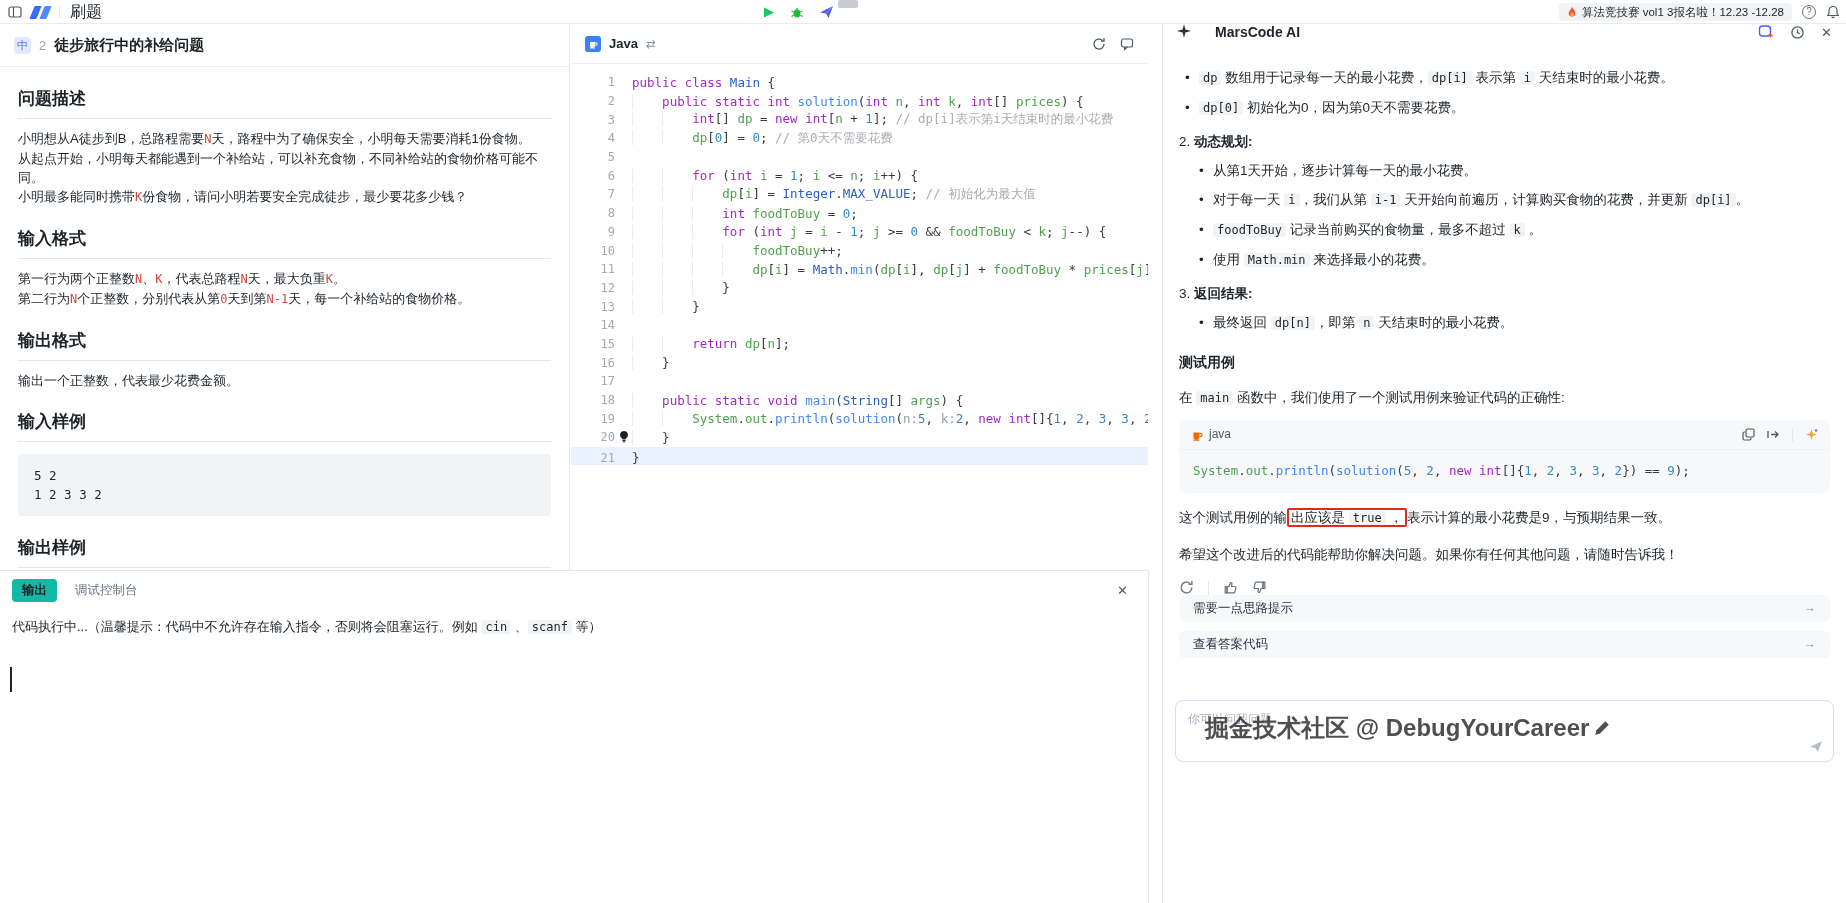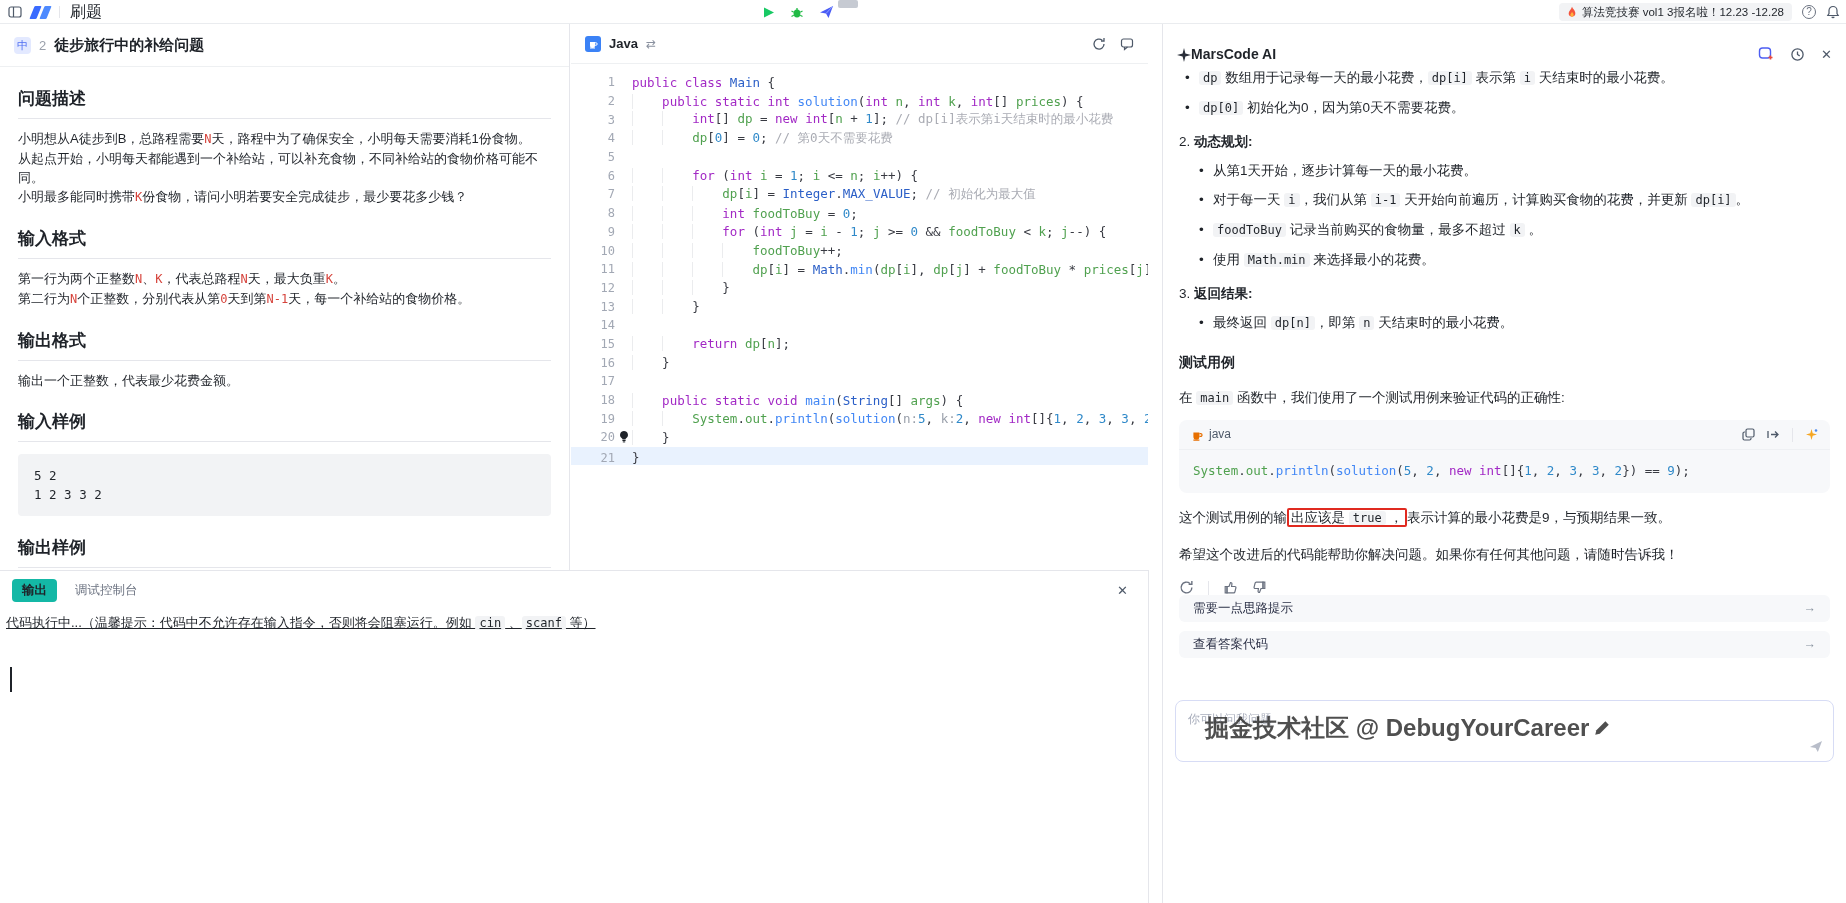--- a/index.html
+++ b/index.html
@@ -59,29 +59,29 @@
   .tk-p { color:#383a42; } .tk-h { color:#9aa0ab; }
   .tk-ind { box-shadow:inset 1px 0 0 #ebecee; }
 
   
   .console { position:absolute; left:0; top:546px; width:1149px; height:333px; border-top:1px solid #e5e6eb;
     border-right:1px solid #e5e6eb; background:#fff; }
   .con-tabs { display:flex; align-items:center; padding:8px 12px 0 12px; gap:18px; }
   .tab-active { font-size:12.5px; font-weight:700; background:#14b8a6; border-radius:4px; padding:3px 10px; }
   .tab-idle { font-size:12.5px; color:#6b7280; }
   .con-close { margin-left:auto; color:#4e5969; font-size:13px; cursor:default; padding-right:8px; }
-  .con-body { padding:12px 12px 0 6px; font-size:13px; line-height:17px;text-decoration:underline; }
+  .con-body { padding:12px 12px 0 12px; font-size:13px; line-height:25px; }
   .chip { background:#f2f3f5; border-radius:3px; padding:0 4px; font-family:"DejaVu Sans Mono",monospace; font-size:12px; }
   .con-false { margin-top:6px; color:#3b73e8; font-family:"DejaVu Sans Mono",monospace; font-size:13px; }
   .caret { position:absolute; left:10px; top:96px; width:2px; height:25px; background:#1f2329; animation:blink 1s steps(1) infinite; }
   @keyframes blink { 50% { opacity:0; } }
 
   
   .chat { position:absolute; left:1162px; top:0; width:684px; height:879px; border-left:1px solid #e5e6eb; background:#fff; }
-  .chat-head { height:38px; display:flex; align-items:flex-end; padding:0 14px; gap:0; }
+  .chat-head { height:38px; display:flex; align-items:flex-start; padding:0 14px; gap:24px; }
   .chat-title { font-size:14px; font-weight:700; }
   .chat-head-right { margin-left:auto; display:flex; gap:16px; align-items:center; }
   .chat-body { padding:4px 16px 0 16px; font-size:13.5px; line-height:23px; }
   .chat-body .chip { font-size:12px; }
   ul.cb { list-style:none; }
   ul.cb li { position:relative; padding-left:20px; margin-bottom:6px; }
   ul.cb li::before { content:"•"; position:absolute; left:6px; color:#1f2329; }
   .ol-label { margin:10px 0 6px 0; }
   .ol-label b { font-weight:700; }
   .sub { margin-left:14px; }

